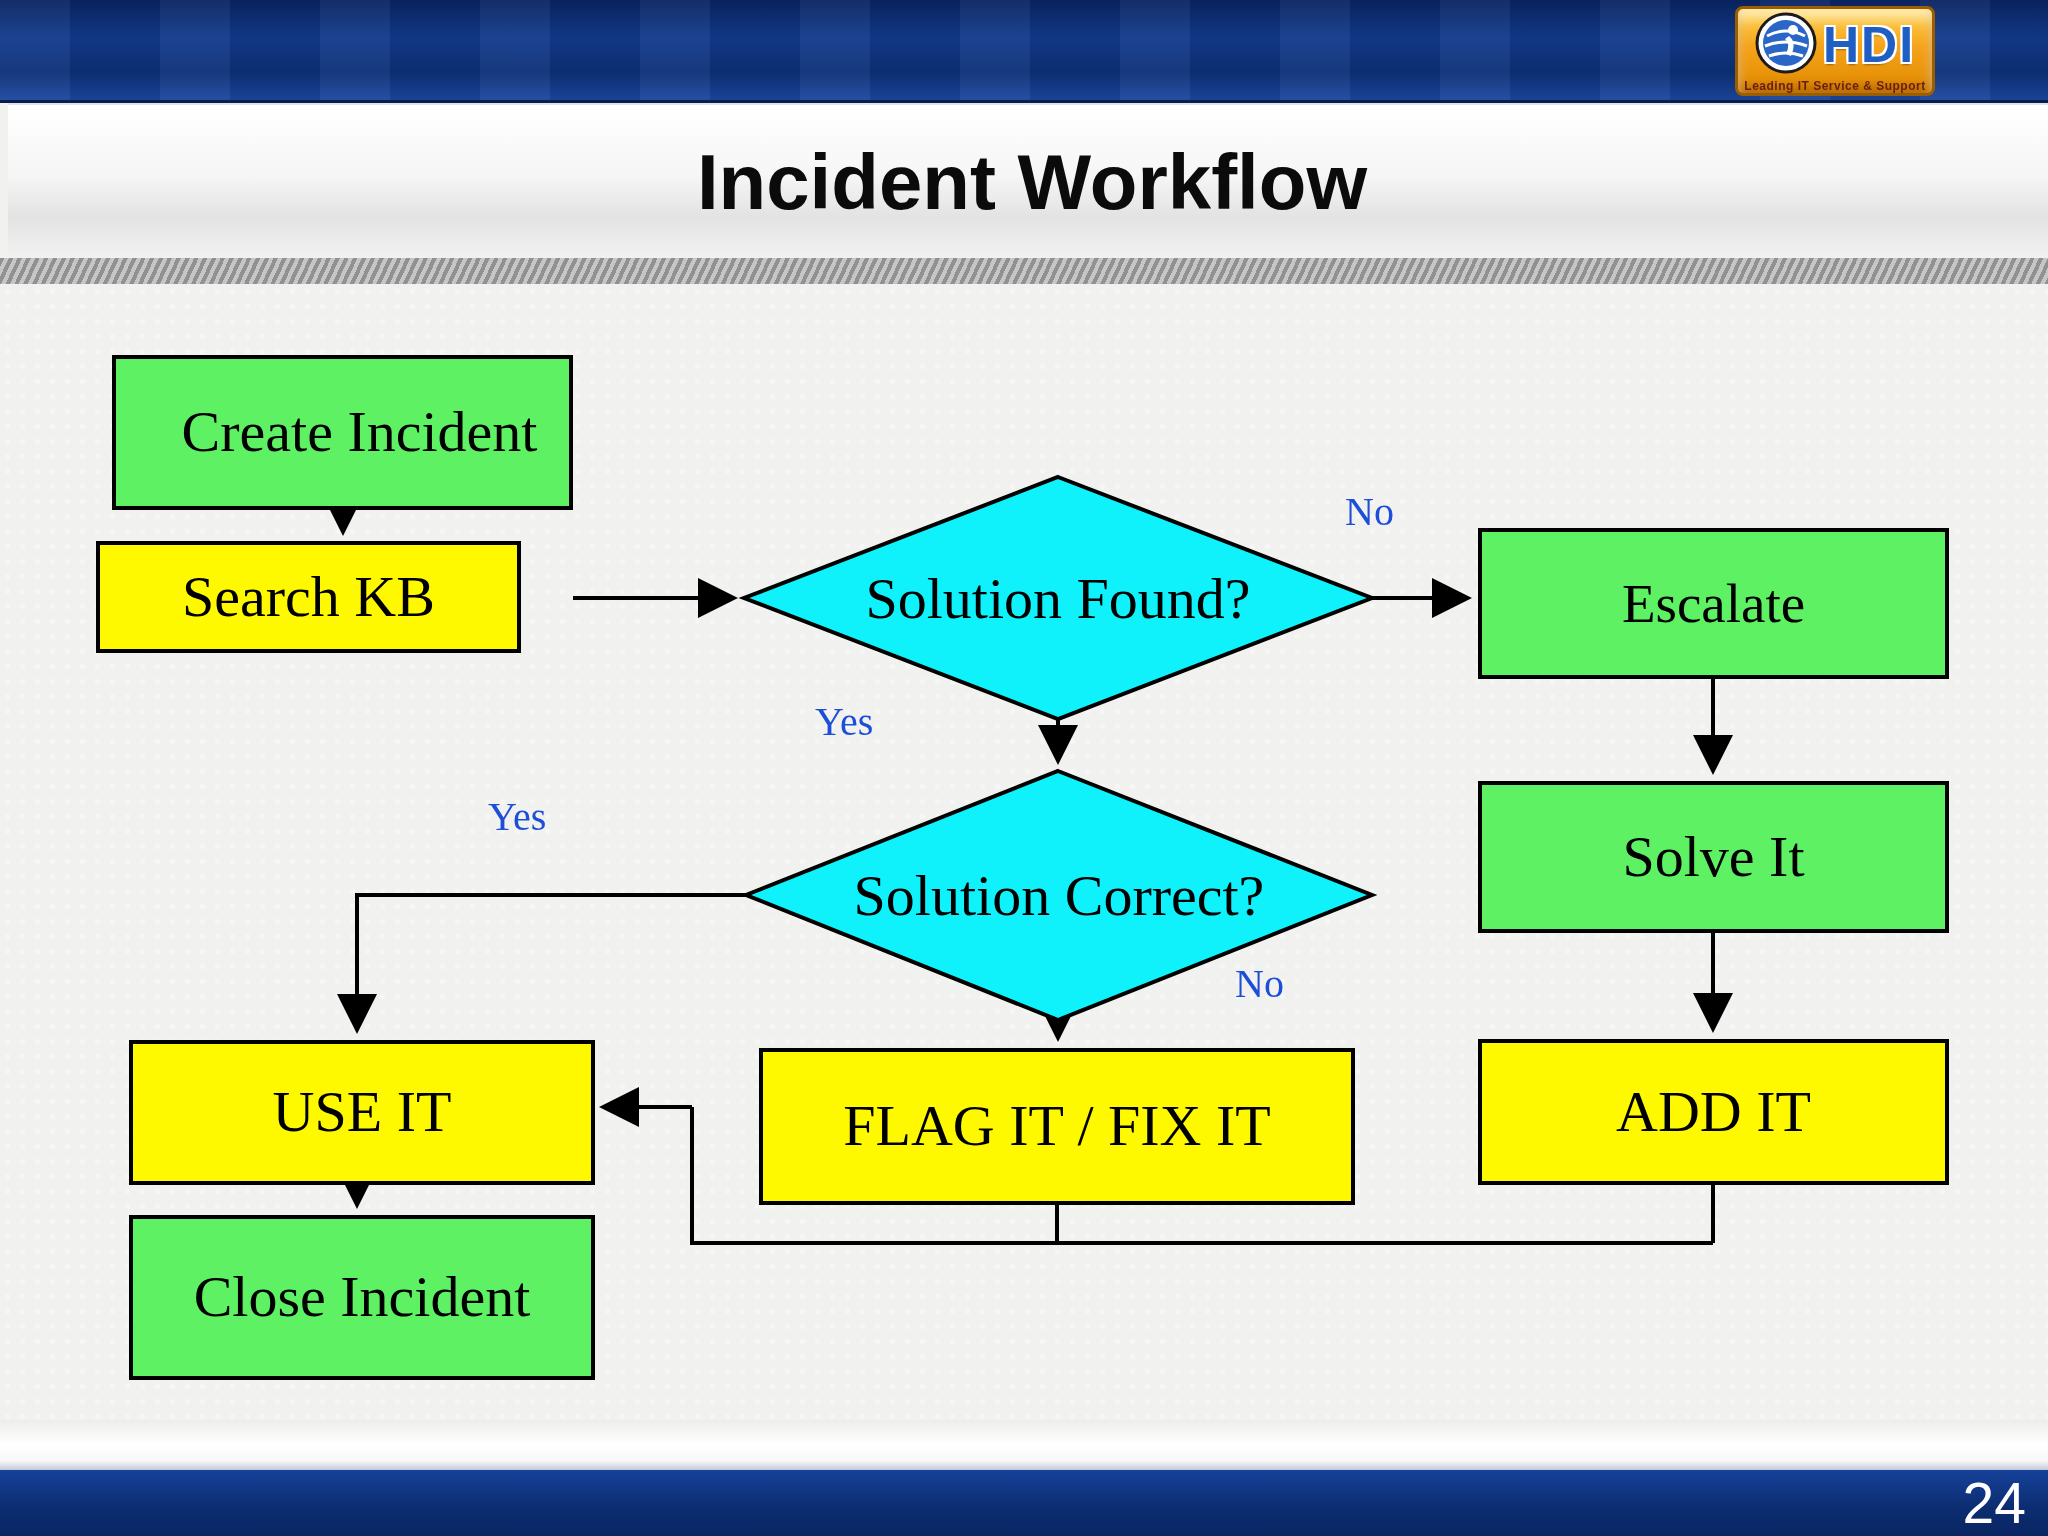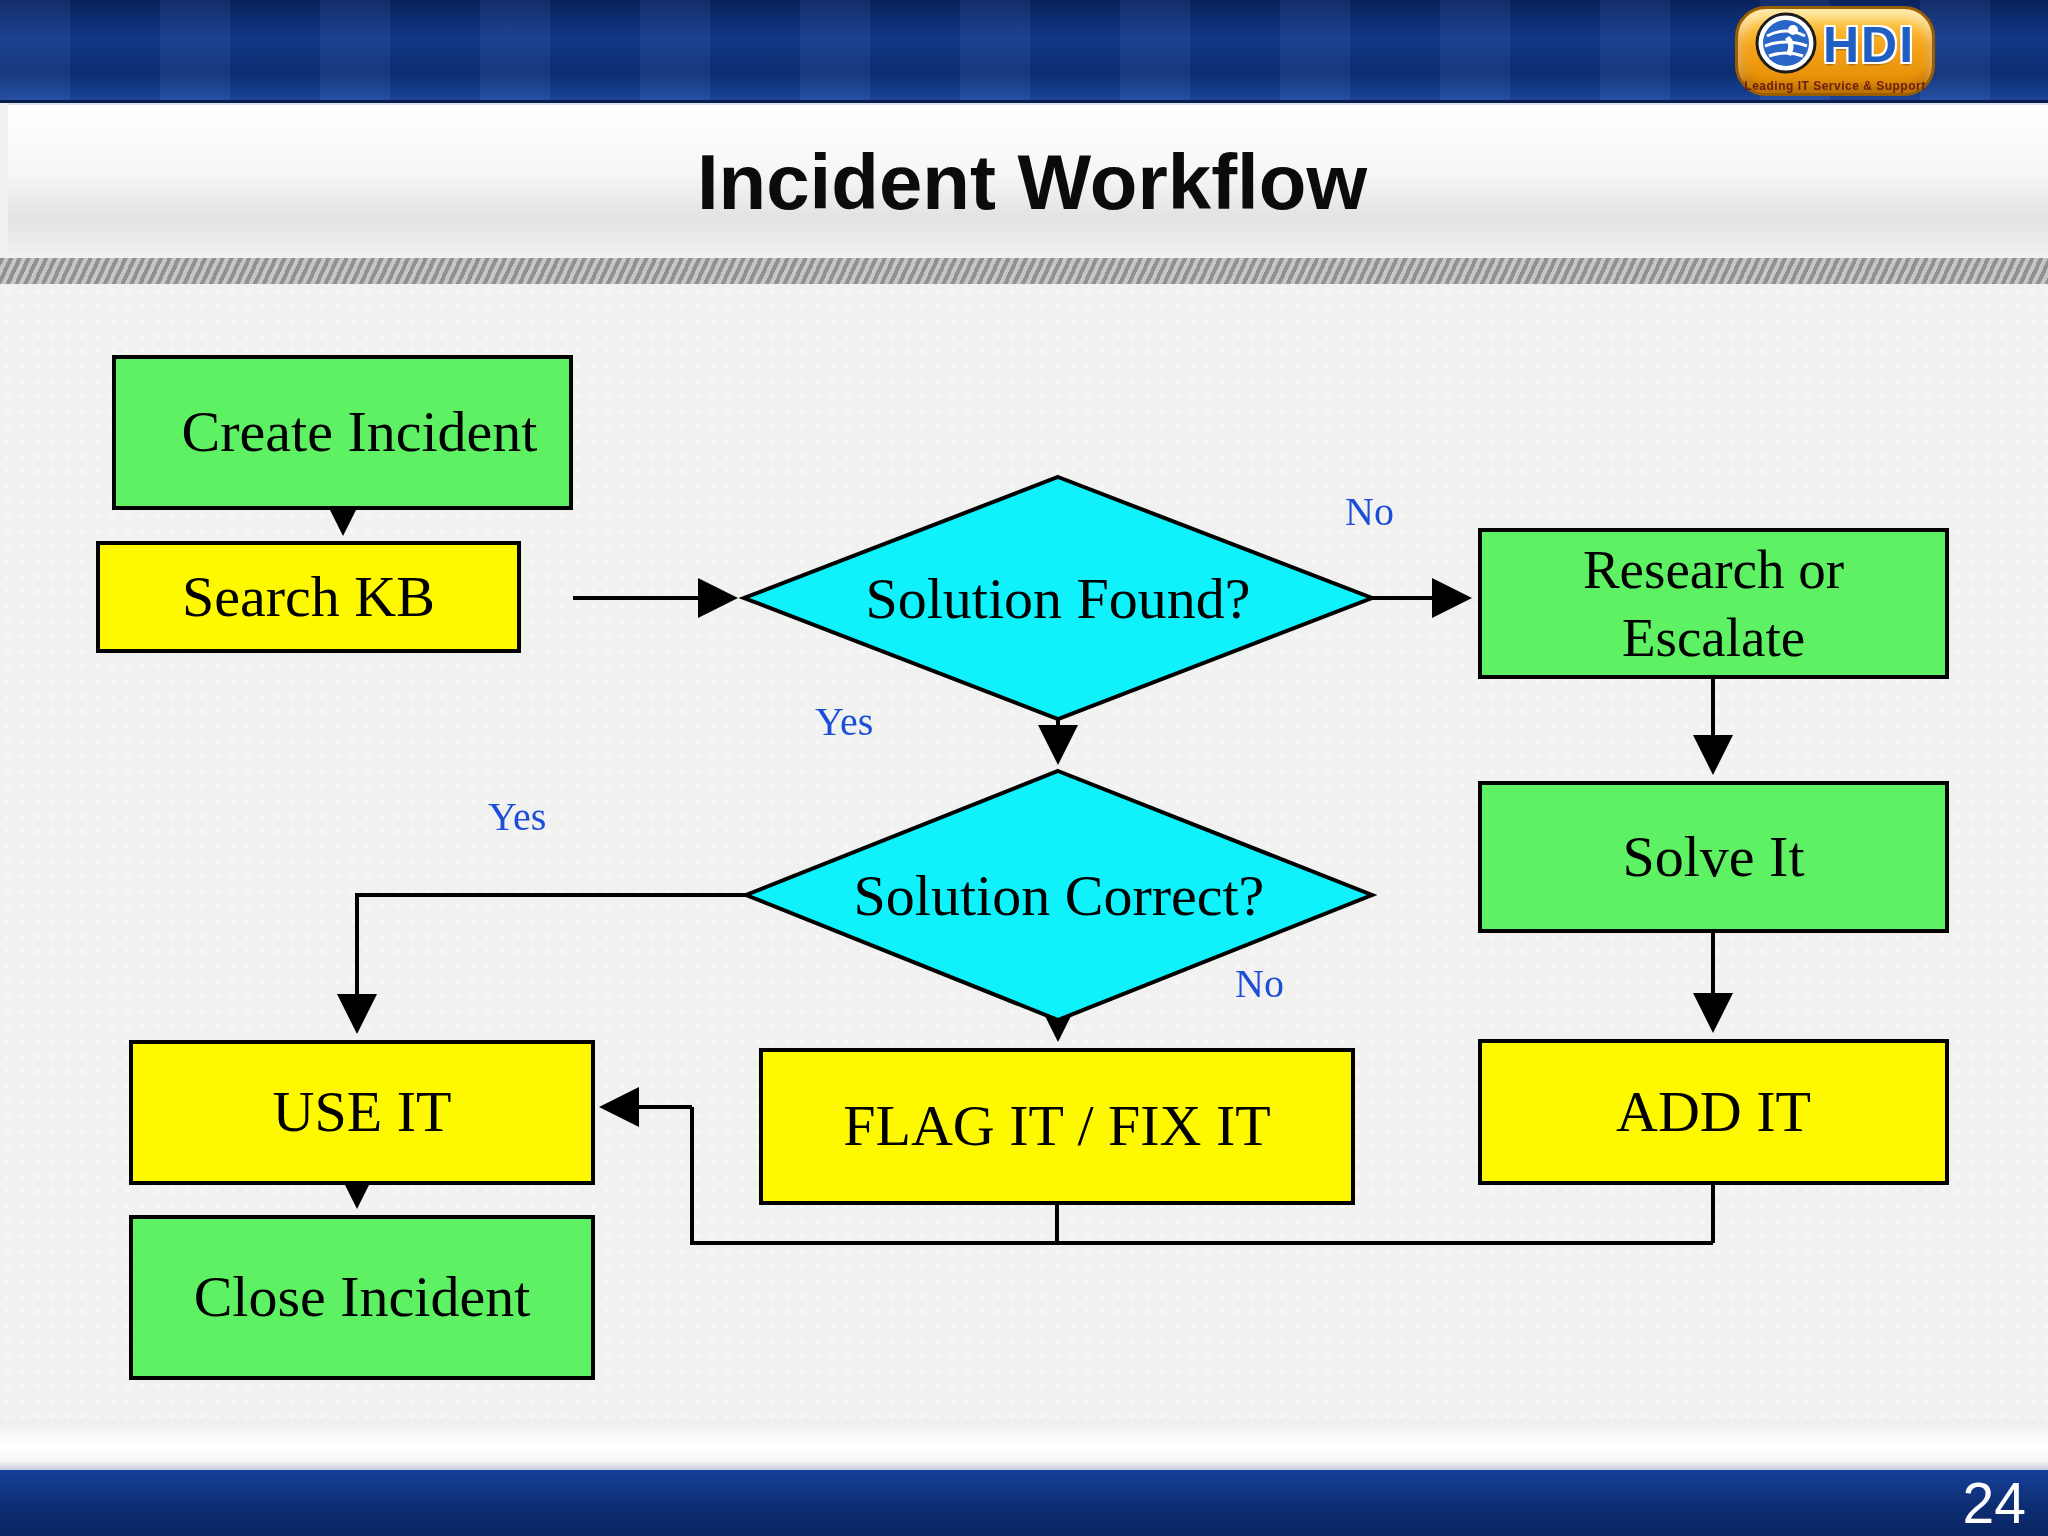--- a/index.html
+++ b/index.html
@@ -19,21 +19,21 @@
   }
   .think-logo{position:absolute;left:30px;top:10px;color:#3f62a6;display:flex;align-items:flex-start;}
   .think-text{display:flex;flex-direction:column;}
   .think-title{font-size:40px;font-weight:bold;letter-spacing:5px;line-height:42px;}
   .think-sub{font-size:15px;font-weight:bold;letter-spacing:11px;margin-top:1px;}
   .think-tagline{width:225px;height:5px;background:rgba(63,98,166,.55);margin-top:7px;border-radius:2px;}
   .think-chevron{margin-left:2px;margin-top:-2px;}
   .hdi-badge{
     position:absolute;left:1735px;top:6px;width:200px;height:90px;box-sizing:border-box;
     background:linear-gradient(180deg,#ffd34e 0%,#f5a31a 45%,#e08a00 100%);
-    border:3px solid #9a5d00;border-radius:31px;
+    border:3px solid #9a5d00;border-radius:8px;
     display:flex;flex-direction:column;align-items:center;justify-content:center;
     box-shadow:inset 0 10px 12px rgba(255,255,255,.55), inset 0 -8px 10px rgba(120,60,0,.35);
   }
   .hdi-row{display:flex;align-items:center;gap:6px;margin-top:2px;}
   .hdi-text{
     font-size:50px;font-weight:bold;color:#1f5fc4;line-height:48px;letter-spacing:2px;
     text-shadow:-2px -2px 0 #fff,2px -2px 0 #fff,-2px 2px 0 #fff,2px 2px 0 #fff,0 3px 2px rgba(0,0,0,.35);
   }
   .hdi-tagline{font-size:12px;font-weight:bold;color:#6b1d12;margin-top:1px;letter-spacing:.5px;}
   
@@ -135,21 +135,20 @@
   </g>
   <polygon points="1058,477 1372,598 1058,719 744,598" stroke="#000" stroke-width="4" fill="#0ff2fb"></polygon>
   <polygon points="1058,771 1372,895 1058,1020 746,895" stroke="#000" stroke-width="4" fill="#0ff2fb"></polygon>
 </svg>
 
 <div class="node" style="left: 112px; top: 355px; width: 461px; height: 155px; background-color: rgb(94, 241, 99); padding-left: 34px;">Create Incident</div>
 
 <div class="node" style="left: 96px; top: 541px; width: 425px; height: 112px; background-color: rgb(255, 249, 0);">Search KB</div>
 
 <div class="node two-line" style="left: 1478px; top: 528px; width: 471px; height: 151px; font-size: 55px; flex-direction: column; background-color: rgb(94, 241, 99);">
-  <span>Research or</span>
   <span>Escalate</span>
 </div>
 
 <div class="node" style="left: 1478px; top: 781px; width: 471px; height: 152px; background-color: rgb(94, 241, 99);">Solve It</div>
 
 <div class="node" style="left: 1478px; top: 1039px; width: 471px; height: 146px; background-color: rgb(255, 249, 0);">ADD IT</div>
 
 <div class="node" style="left: 129px; top: 1040px; width: 466px; height: 145px; background-color: rgb(255, 249, 0);">USE IT</div>
 
 <div class="node" style="left: 759px; top: 1048px; width: 596px; height: 157px; background-color: rgb(255, 249, 0);">FLAG IT / FIX IT</div>

